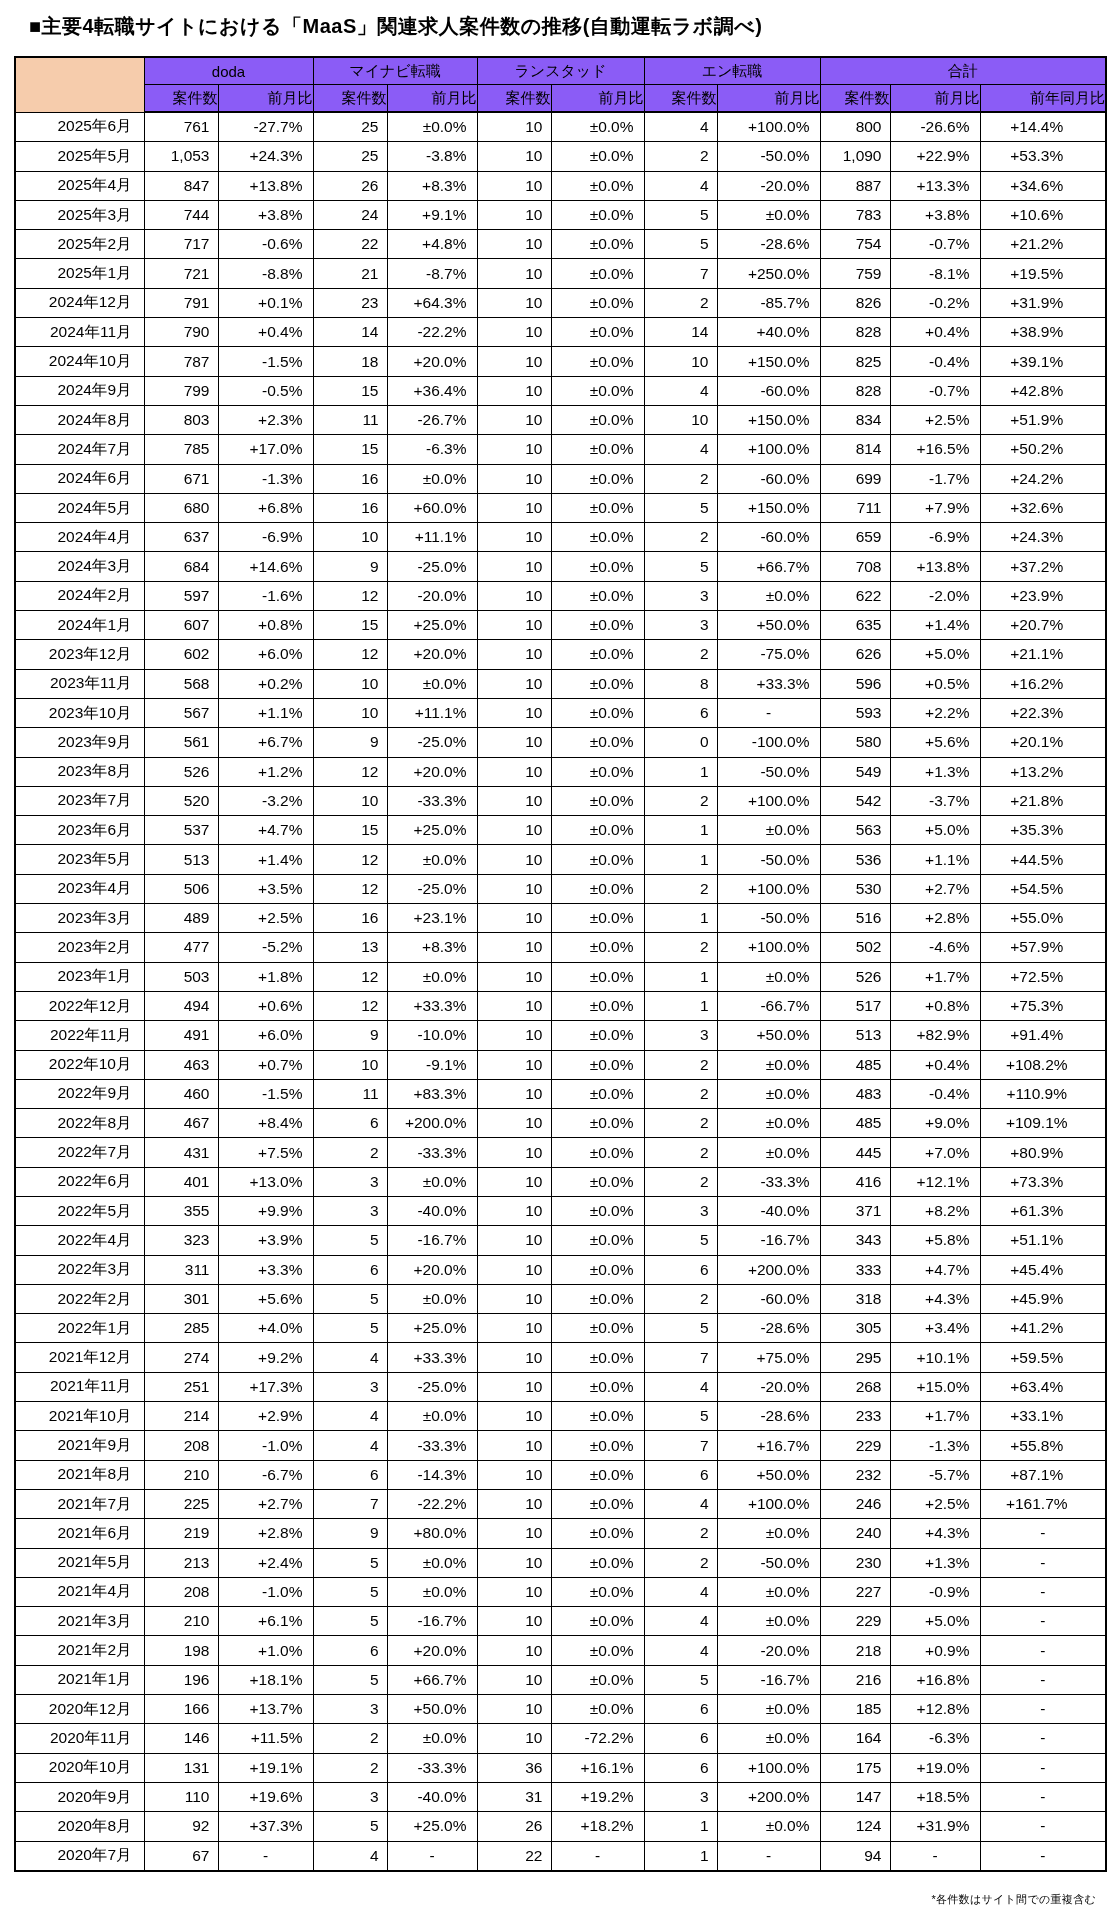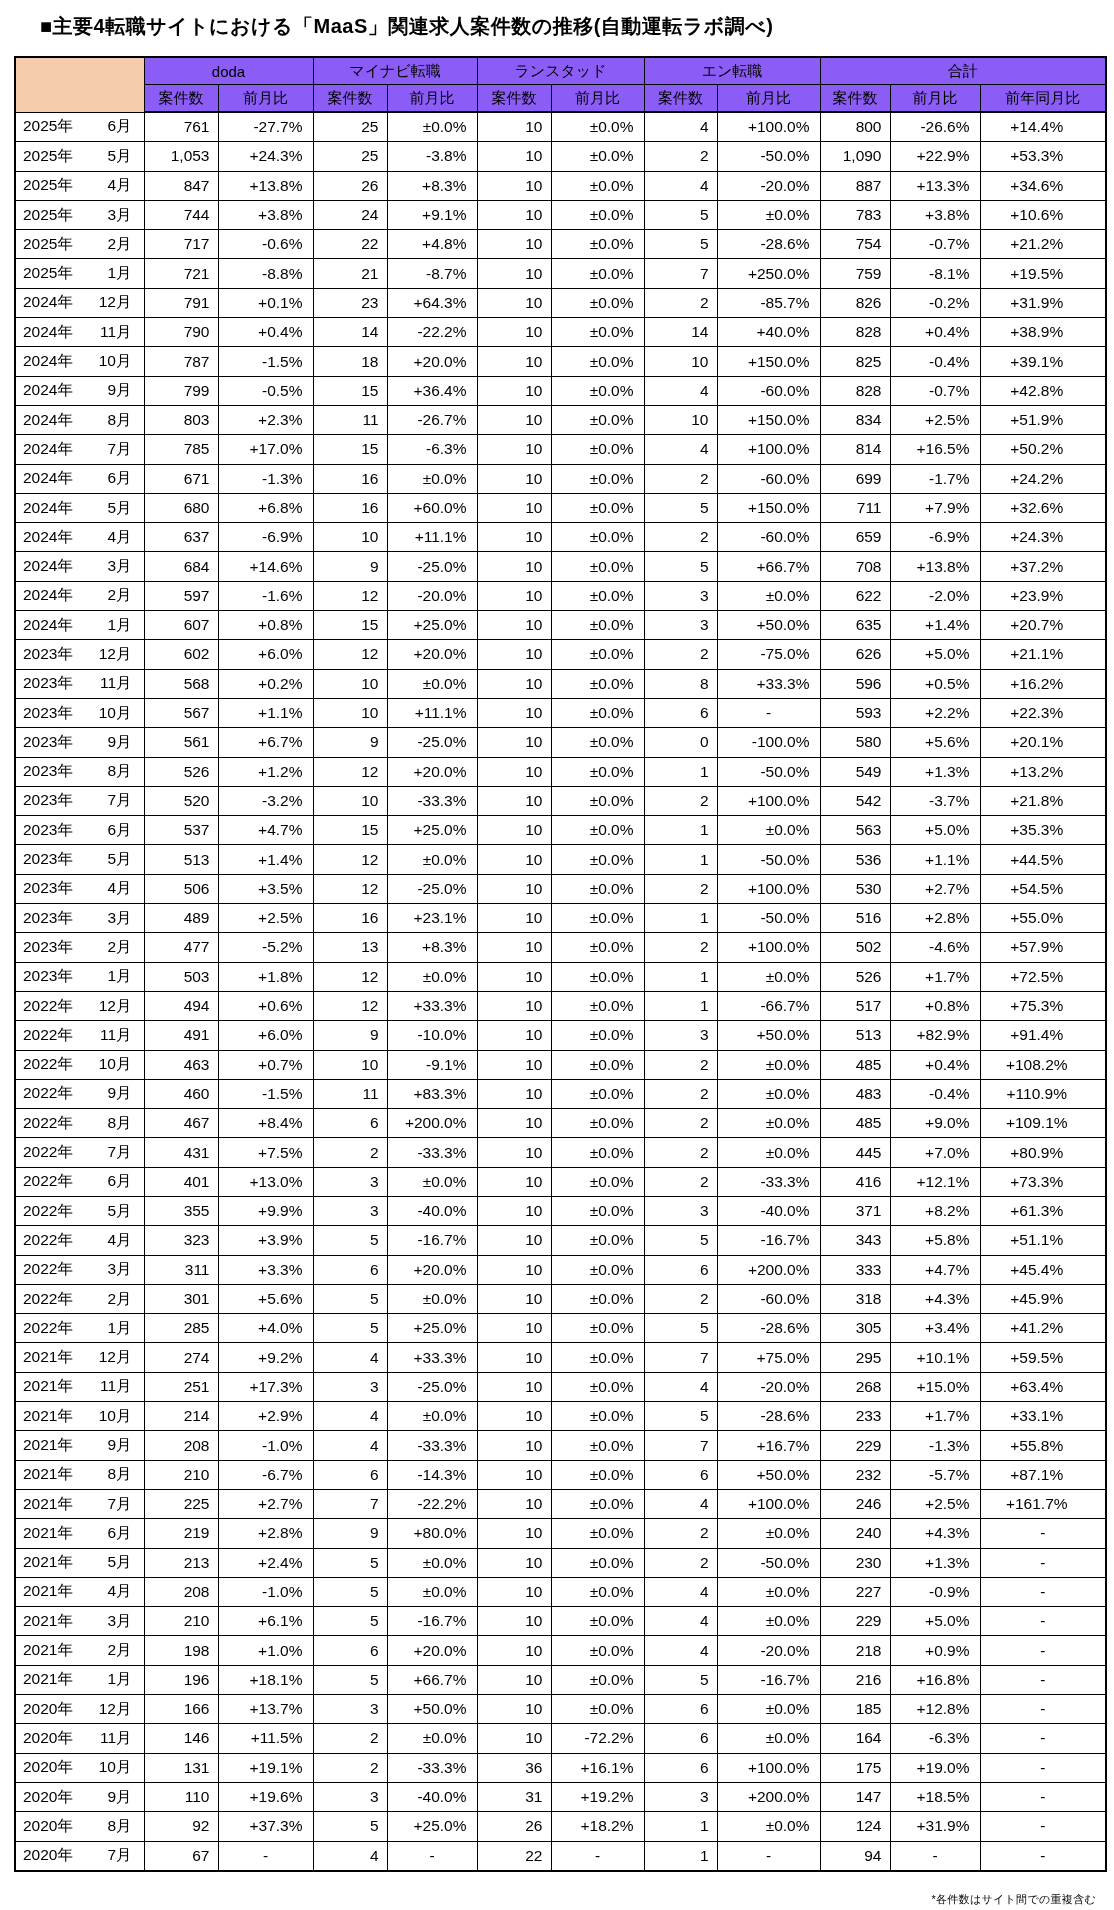--- a/index.html
+++ b/index.html
@@ -3,42 +3,42 @@
 <meta charset="utf-8">
 <style>
   html,body{margin:0;padding:0;}
   body{
     width:1114px;height:1910px;background:#ffffff;color:#000;
     font-family:"Liberation Sans","DejaVu Sans",sans-serif;
     -webkit-font-smoothing:antialiased;position:relative;
   }
   .page-title{
     font-size:20px;font-weight:bold;letter-spacing:.5px;
-    padding:13px 0 0 40px;line-height:1.3;white-space:nowrap;
+    padding:13px 0 0 29px;line-height:1.3;white-space:nowrap;
   }
   .jobs-table{
     border-collapse:collapse;table-layout:fixed;
     margin:17px 0 0 14px;border:2px solid #000;
   }
   .jobs-table th,.jobs-table td{
     border:1px solid #000;overflow:hidden;white-space:nowrap;
     font-weight:normal;padding:0;
   }
   .jobs-table thead th{
     background:#8b5cf6;text-align:center;font-size:15px;
   }
   .jobs-table thead tr.group-row th{height:26px;}
-  .jobs-table thead tr.sub-row th{height:26px;border-bottom:2px solid #000;}
+  .jobs-table thead tr.sub-row th{height:26px;border-bottom:2px solid #000;text-align:right;}
   .jobs-table thead th.corner{background:#f6ccac;}
   .jobs-table tbody td{height:28.3px;font-size:15.5px;vertical-align:middle;}
   .jobs-table tbody td.num{text-align:right;padding-right:8px;}
   .jobs-table tbody td.pct{text-align:right;padding-right:10px;}
   .jobs-table tbody td.yoy{text-align:center;padding-right:12px;}
   .jobs-table tbody td.dash{text-align:center;padding-right:0;}
-  .month-flex{display:flex;justify-content:space-between;padding:0 12px 0 7px;}
+  .month-flex{display:flex;justify-content:flex-end;padding:0 12px 0 7px;}
   .footnote{
     position:absolute;right:18px;margin-top:20px;
     font-size:11px;letter-spacing:.3px;
   }
 </style>
 </head>
 <body>
 
 <div class="page-title">■主要4転職サイトにおける「MaaS」関連求人案件数の推移(自動運転ラボ調べ)</div>
 

